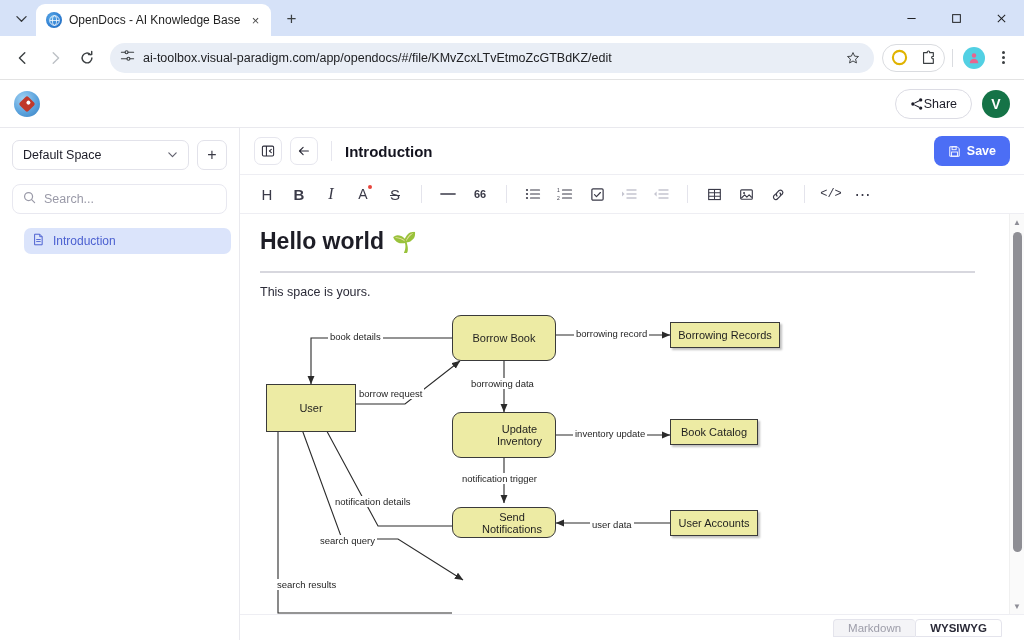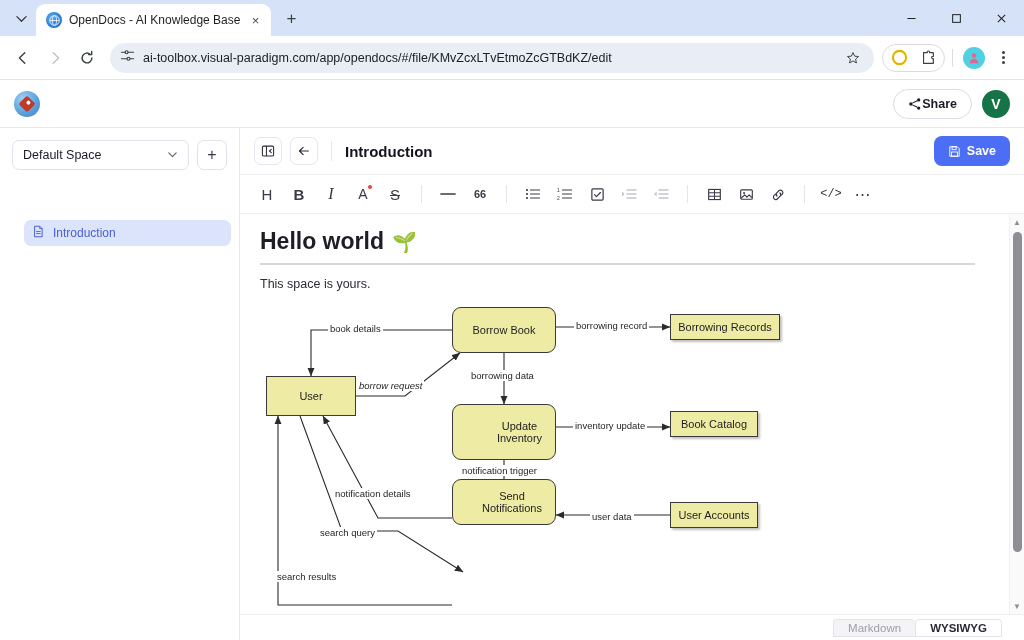--- a/index.html
+++ b/index.html
@@ -89,39 +89,39 @@
   .brand-logo .diamond::after {
     content:''; position: absolute; width: 4px; height: 4px; background: #fff;
     border-radius: 50%; left: 4px; top: 2px;
   }
   .brand-name { font-size: 14.5px; font-weight: bold; color: #1c1c28; line-height: 1.15; }
   .brand-sub { font-size: 10px; color: #5a5a68; line-height: 1.2; }
   .brand-sub a { color: #5a5a68; text-decoration: underline; }
   .header-right { margin-left: auto; display: flex; align-items: center; gap: 10px; }
   .btn-share {
     height: 30px; border: 1px solid #dcdce4; border-radius: 16px; padding: 0 14px;
-    display: flex; align-items: center; gap: 0; font-size: 12.5px; font-weight: bold; color: #1c1c28;
+    display: flex; align-items: center; gap: 0; font-size: 12.5px; font-weight: normal; color: #1c1c28;
     background: #fff;
   }
   .btn-moreapps {
     height: 30px; border-radius: 16px; padding: 0 15px; background: #2eb872;
     display: flex; align-items: center; font-size: 12.5px; font-weight: bold; color: #fff;
   }
   .avatar-vp {
     width: 28px; height: 28px; border-radius: 50%; background: #157347;
     display: flex; align-items: center; justify-content: center;
     font-size: 14px; font-weight: bold; color: #fff;
   }
 
   
   .app-body { flex: 1; display: flex; min-height: 0; }
 
   .sidebar {
     width: 240px; background: #fff; border-right: 1px solid #e9e9ee;
-    display: flex; flex-direction: column; flex: none; gap: 40px;
+    display: flex; flex-direction: column; flex: none;
   }
   .space-row { display: flex; align-items: center; gap: 8px; padding: 12px 12px 6px 12px; }
   .space-select {
     flex: 1; height: 30px; border: 1px solid #e2e2ea; border-radius: 7px;
     display: flex; align-items: center; padding: 0 10px; font-size: 12.5px; color: #1c1c28;
   }
   .space-select .chev { margin-left: auto; color: #62626f; font-size: 10px; }
   .space-add {
     width: 30px; height: 30px; border: 1px solid #e2e2ea; border-radius: 7px;
     display: flex; align-items: center; justify-content: center; color: #3a3a46; font-size: 16px;
@@ -165,21 +165,21 @@
     color: #3a3a48; border-radius: 5px; position: relative; font-size: 14px;
   }
   .fmt-btn.dim { color: #c5c5d0; }
   .fmt-sep { width: 1px; height: 18px; background: #e4e4ec; margin: 0 9px; }
 
   .editor-wrap { flex: 1; display: flex; min-height: 0; position: relative; }
   .editor {
     flex: 1; overflow: hidden; padding: 14px 34px 0 20px; min-width: 0; position: relative;
   }
   .h1 {
-    font-size: 23px; font-weight: bold; color: #1d1d26; padding-bottom: 8px;
+    font-size: 23px; font-weight: bold; color: #1d1d26; padding-bottom: 16px;
     border-bottom: 2px solid #d7d7de; display: flex; align-items: center; gap: 8px;
     margin-bottom: 12px; max-width: 732px;
   }
   .para { font-size: 12.5px; color: #2b2b38; margin-bottom: 8px; }
 
   .scrollbar {
     width: 15px; background: #fafafa; border-left: 1px solid #f0f0f0;
     display: flex; flex-direction: column; align-items: center; flex: none;
   }
   .sb-arrow { height: 16px; display:flex; align-items:center; justify-content:center; color:#8d8d96; font-size: 8px; }
@@ -341,20 +341,29 @@
         <div class="space-select">
           <span>Default Space</span>
           <span class="chev">
             <svg width="11" height="11" viewBox="0 0 12 12">
                 <path d="M2 4.3l4 4 4-4" stroke="#62626f" stroke-width="1.3" fill="none" stroke-linecap="round" stroke-linejoin="round"></path>
               </svg>
           </span>
         </div>
         <div class="space-add">+</div>
       </div>
+      <div class="search-box">
+        <span>
+          <svg width="13" height="13" viewBox="0 0 14 14">
+              <circle cx="6" cy="6" r="4.3" fill="none" stroke="#9a9aa8" stroke-width="1.3"></circle>
+              <path d="M9.3 9.3L12.5 12.5" stroke="#9a9aa8" stroke-width="1.3" stroke-linecap="round"></path>
+            </svg>
+        </span>
+        <input type="text" placeholder="Search..." style="">
+      </div>
       <div class="tree">
         <div class="tree-row child active">
           <span>
             <svg width="13" height="13" viewBox="0 0 16 16">
                 <path d="M3.2 1.5h6.3l3 3v10h-9.3z" fill="none" stroke="#4a5fd0" stroke-width="1.2" stroke-linejoin="round"></path>
                 <path d="M9.5 1.5v3h3M5.2 8h5.5M5.2 10.5h5.5" stroke="#4a5fd0" stroke-width="1.1" fill="none"></path>
               </svg>
           </span>
           <span>Introduction</span>
         </div>
@@ -493,29 +502,29 @@
 
                 <path d="M192 219 L118 219 L63 117" marker-end="url(#ah)"></path>
 
                 <path d="M40 117 L82 232 L138 232 L203 273" marker-end="url(#ah)"></path>
 
                 <path d="M192 306 L18 306 L18 117" marker-end="url(#ah)"></path>
               </g>
             </svg>
 
             <div class="node process" style="left:192px;top:8px;width:104px;height:46px;">Borrow Book</div>
-            <div class="node process" style="left:192px;top:105px;width:104px;height:56px;padding-left:31px;">Update Inventory</div>
-            <div class="node process" style="left:192px;top:180px;width:104px;height:46px;padding-left:16px;">Send Notifications</div>
-            <div class="node" style="left:6px;top:77px;width:90px;height:40px;">User</div>
+            <div class="node process" style="left:192px;top:105px;width:104px;height:46px;padding-left:31px;">Update Inventory</div>
+            <div class="node process" style="left:192px;top:200px;width:104px;height:31px;padding-left:16px;">Send Notifications</div>
+            <div class="node" style="left:6px;top:77px;width:90px;height:48px;">User</div>
             <div class="node store" style="left:410px;top:15px;width:110px;height:26px;">Borrowing Records</div>
             <div class="node store" style="left:410px;top:112px;width:88px;height:26px;">Book Catalog</div>
             <div class="node store" style="left:410px;top:203px;width:88px;height:26px;">User Accounts</div>
 
             <div class="edge-label" style="left:68px;top:24px;">book details</div>
-            <div class="edge-label" style="left:97px;top:81px;font-style:italic;">borrow request</div>
+            <div class="edge-label" style="left:97px;top:81px;">borrow request</div>
             <div class="edge-label" style="left:314px;top:21px;">borrowing record</div>
             <div class="edge-label" style="left:209px;top:71px;">borrowing data</div>
             <div class="edge-label" style="left:313px;top:121px;">inventory update</div>
             <div class="edge-label" style="left:200px;top:166px;">notification trigger</div>
             <div class="edge-label" style="left:330px;top:212px;">user data</div>
             <div class="edge-label" style="left:73px;top:189px;">notification details</div>
             <div class="edge-label" style="left:58px;top:228px;">search query</div>
             <div class="edge-label" style="left:15px;top:272px;">search results</div>
           </div>
         </div>

